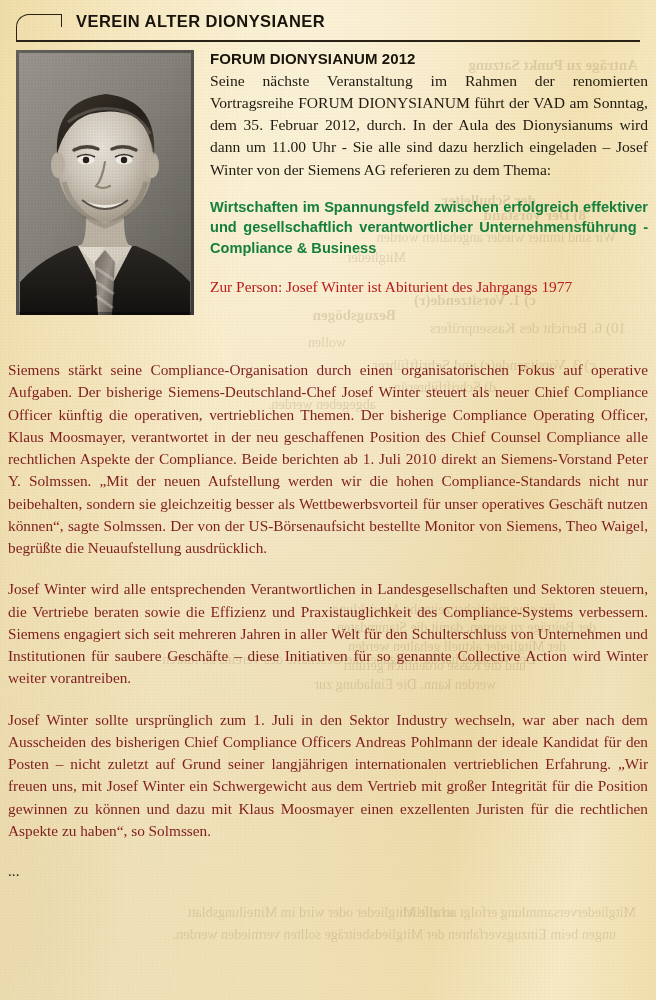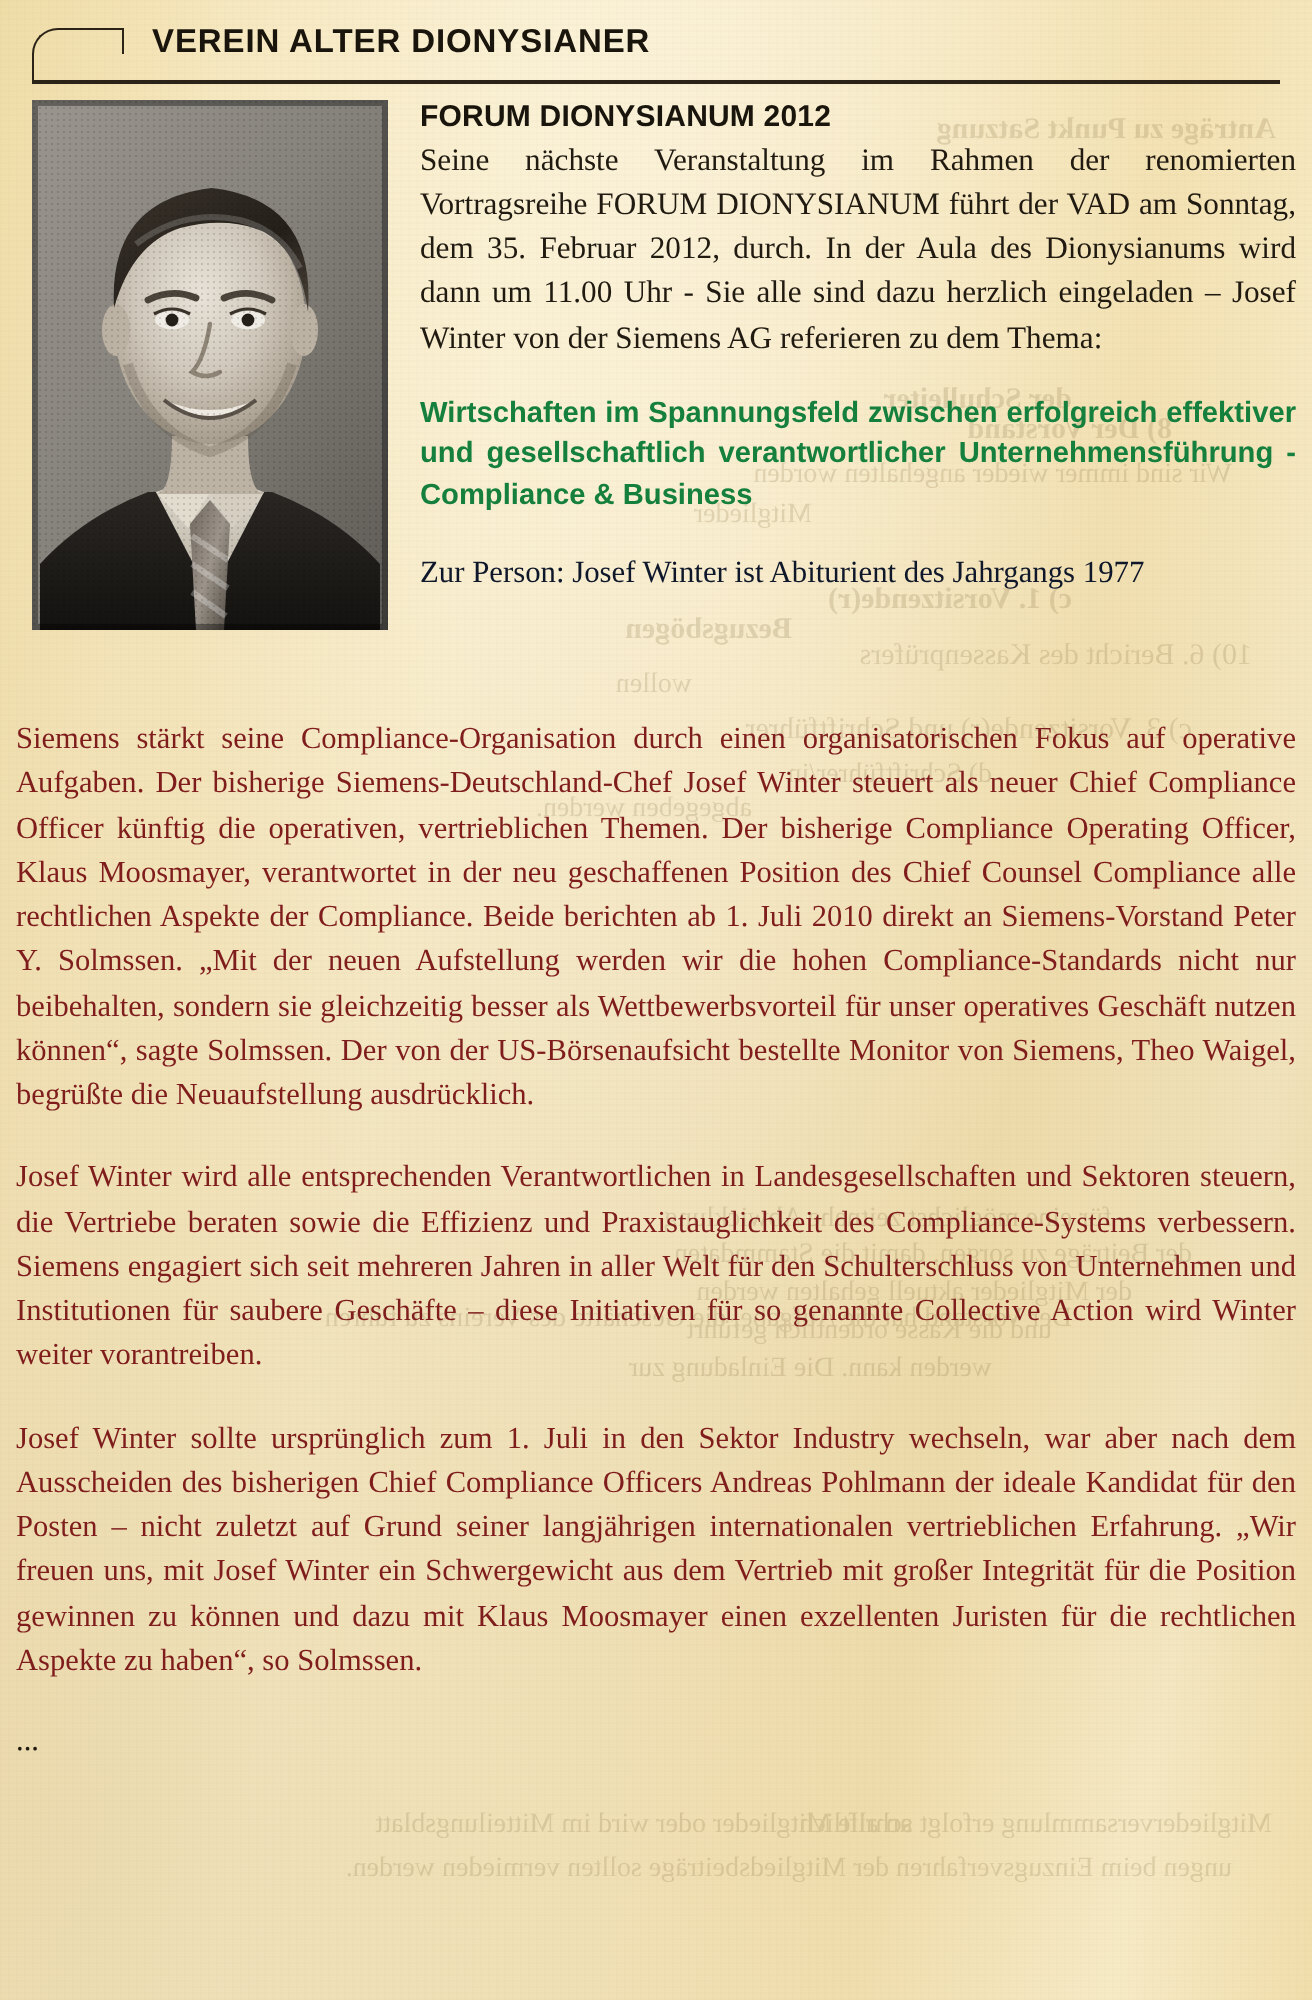--- a/index.html
+++ b/index.html
@@ -161,21 +161,21 @@
     font-size: 14.6px;
     line-height: 1.42;
     text-align: justify;
     margin: 16px 0 0 0;
     color: #15803d;
   }
   .intro-person {
     font-size: 15.4px;
     line-height: 1.42;
     margin: 17px 0 0 0;
-    color: #0f172a;
+    color: #b91c1c;
   }
 
   
   .article {
     position: absolute;
     left: 8px;
     top: 338px;
     width: 640px;
   }
   .art-head {

